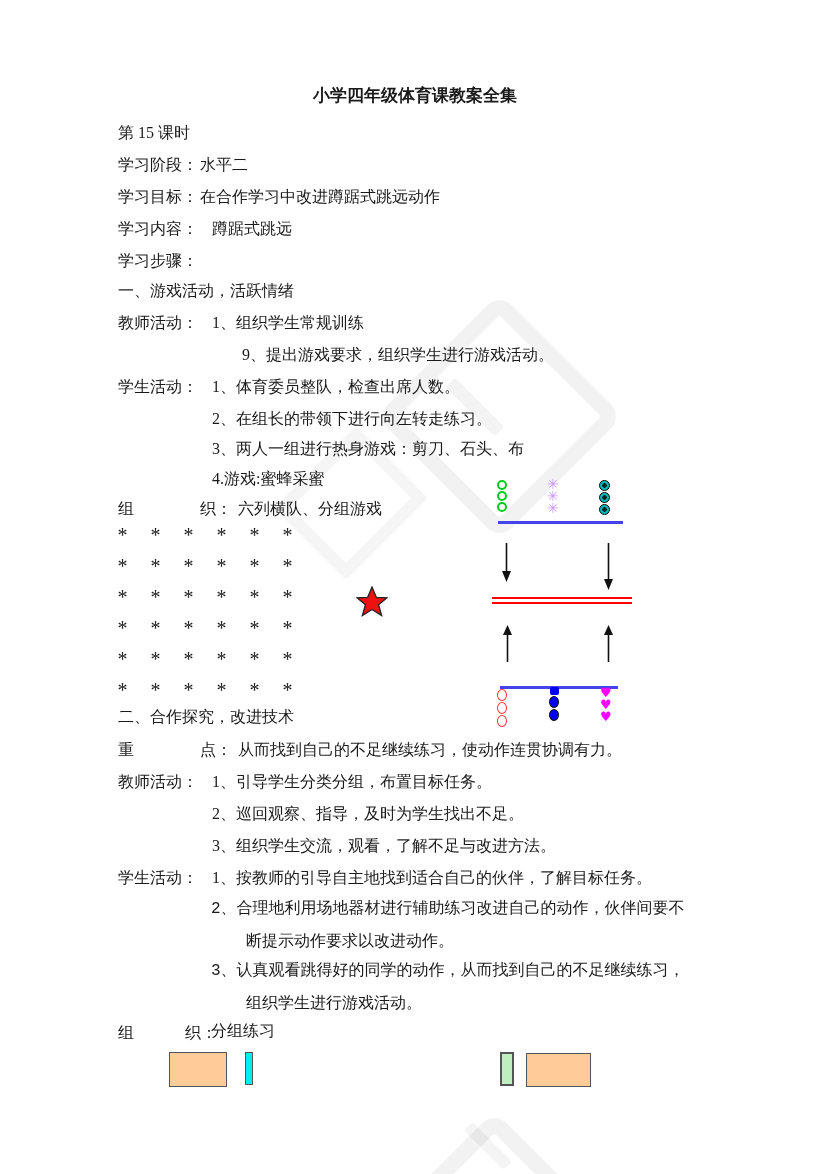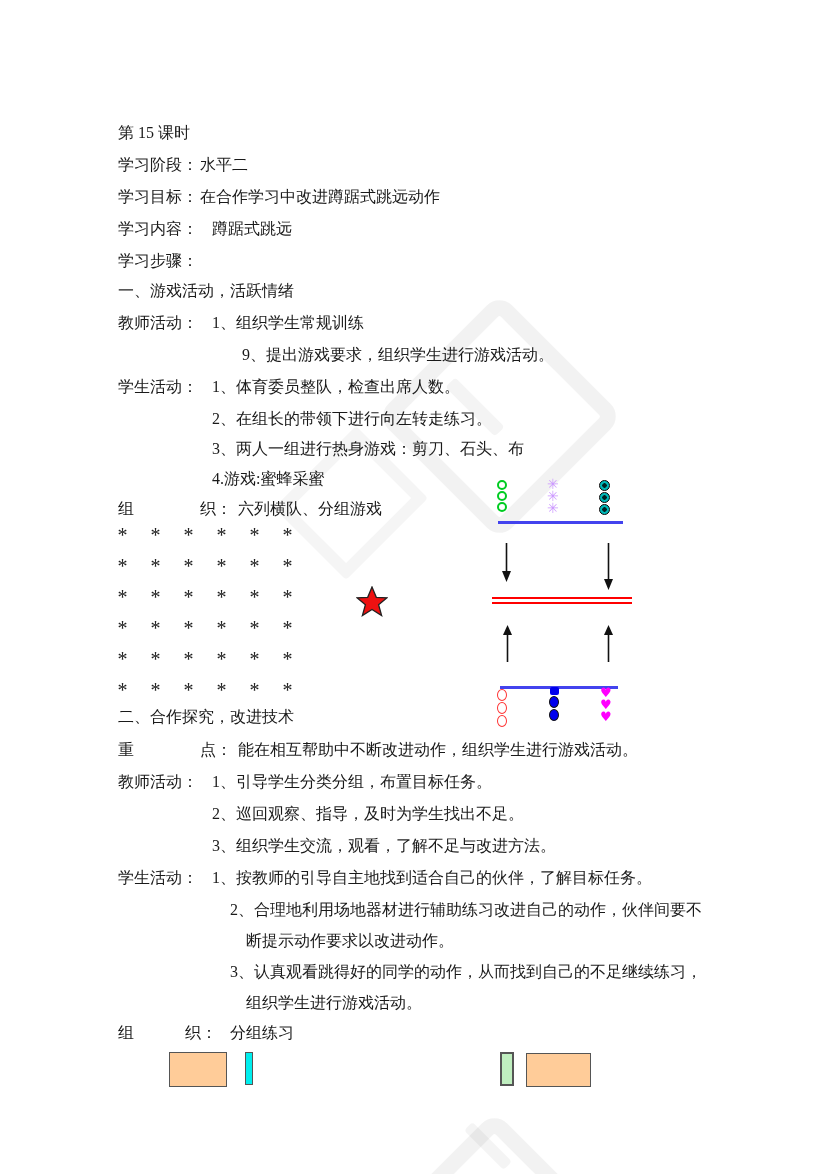--- a/index.html
+++ b/index.html
@@ -7,21 +7,21 @@
   .page{
     position:relative; width:830px; height:1174px; margin:0 auto;
     background:#ffffff; overflow:hidden;
     font-family:"Liberation Serif","DejaVu Serif",serif;
     color:#1a1a1a; font-size:16px;
   }
   .line{position:absolute; left:0; width:830px; white-space:nowrap; line-height:21px;}
   .line span{position:absolute; white-space:nowrap;}
   .b{font-weight:normal;text-align:center;}
   .p118{left:118px;} .p196{left:212px;} .p200{left:200px;} .p212{left:212px;}
-  .p238{left:238px;} .p242{left:242px;} .p246{left:246px;} .p185{left:185px;} .p215{left:230px;}
+  .p238{left:238px;} .p242{left:242px;} .p246{left:246px;} .p185{left:185px;} .p215{left:211px;font-family:Liberation Mono, monospace;}
   .title{position:absolute; top:84px; left:26px; width:778px; text-align:center;
          font-weight:bold; font-size:17px;}
   
   .formation{position:absolute; left:106px; top:522px; display:grid;
              grid-template-columns:repeat(6,33px); grid-auto-rows:31px;
              font-size:20px; color:#222;}
   .formation span{text-align:center; line-height:26px;}
   
   .hline{position:absolute; height:3px;}
   .blue-line{background:var(--line-blue);}
@@ -57,20 +57,21 @@
 <body>
 
 <div class="page">
 
   <div class="wm" style="left:412px; top:329px; width:175px; height:175px;"></div>
   <div class="wm-bar" style="left:300px; top:445px; width:78px; height:92px; border:12px solid rgba(0,0,0,0.04); background:transparent;"></div>
   <div class="wm-bar" style="left:440px; top:400px; width:70px; height:14px;"></div>
   <div class="wm" style="left:407px; top:1147px; width:175px; height:175px;"></div>
   <div class="wm-bar" style="left:460px; top:1140px; width:56px; height:12px;"></div>
 
+  <div class="title">小学四年级体育课教案全集</div>
   <div class="line" style="top:122px;">
       <span class="p118">第 15 课时</span>
     </div>
 
   <div class="line" style="top:154px;">
     <span class="p118 b">学习阶段：</span>
     <span class="p200">水平二</span>
   </div>
   <div class="line" style="top:186px;">
     <span class="p118 b">学习目标：</span>
@@ -217,21 +218,21 @@
       </div>
   </div>
 
   <div class="line" style="top:706px;">
       <span class="p118 b">二、合作探究，改进技术</span>
     </div>
 
   <div class="line" style="top:739px;">
     <span class="p118">重</span>
     <span class="p200">点：</span>
-    <span class="p238">能在相互帮助中不断改进动作，组织学生进行游戏活动。</span>
+    <span class="p238">从而找到自己的不足继续练习，使动作连贯协调有力。</span>
   </div>
 
   <div class="line" style="top:771px;">
     <span class="p118">教师活动：</span>
     <span class="p196">1、引导学生分类分组，布置目标任务。</span>
   </div>
   <div class="line" style="top:803px;">
       <span class="p212">2、巡回观察、指导，及时为学生找出不足。</span>
     </div>
   <div class="line" style="top:835px;">

